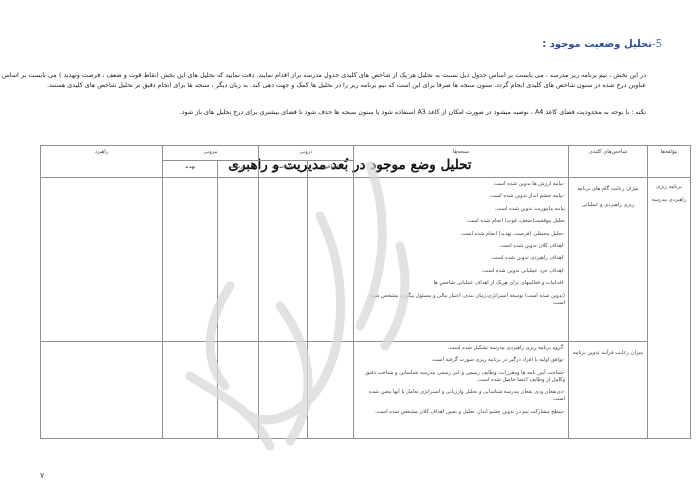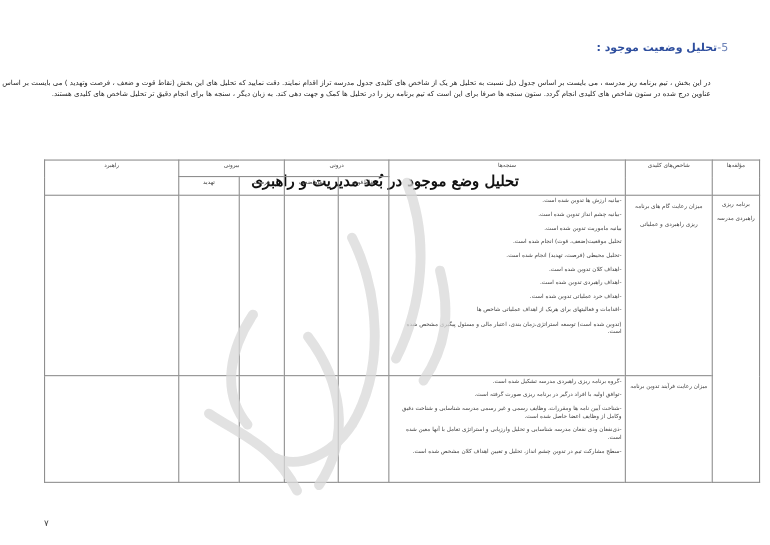--- a/index.html
+++ b/index.html
@@ -47,20 +47,21 @@
 <body>
 
 <div class="page">
 
   <div class="heading">
     <span class="num">5-</span><span>تحلیل وضعیت موجود :</span>
   </div>
 
   <div class="intro">
     <p>در این بخش ، تیم برنامه ریز مدرسه ، می بایست بر اساس جدول ذیل نسبت به تحلیل هر یک از شاخص های کلیدی جدول مدرسه تراز اقدام نمایند. دقت نمایید که تحلیل های این بخش (نقاط قوت و ضعف ، فرصت وتهدید ) می بایست بر اساس عناوین درج شده در ستون شاخص های کلیدی انجام گردد. ستون سنجه ها صرفا برای این است که تیم برنامه ریز را در تحلیل ها کمک و جهت دهی کند. به زبان دیگر ، سنجه ها برای انجام دقیق تر تحلیل شاخص های کلیدی هستند.</p>
+    <p>نکته : با توجه به محدودیت فضای کاغذ A4 ، توصیه میشود در صورت امکان از کاغذ A3 استفاده شود یا ستون سنجه ها حذف شود تا فضای بیشتری برای درج تحلیل های باز شود.</p>
   </div>
 
   <div class="doc-title">تحلیل وضع موجود در بُعد مدیریت و راهبری</div>
 
   <table class="analysis">
     <colgroup>
       <col style="width:43px">
       <col style="width:79px">
       <col style="width:215px">
       <col style="width:46px">

